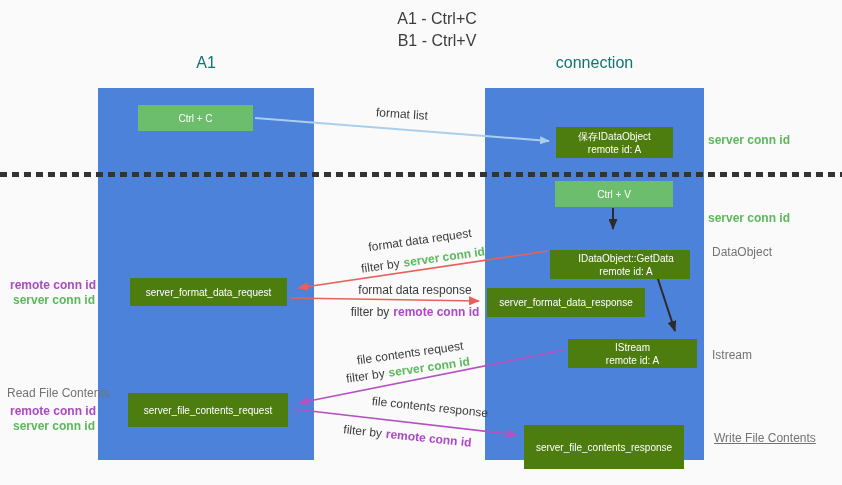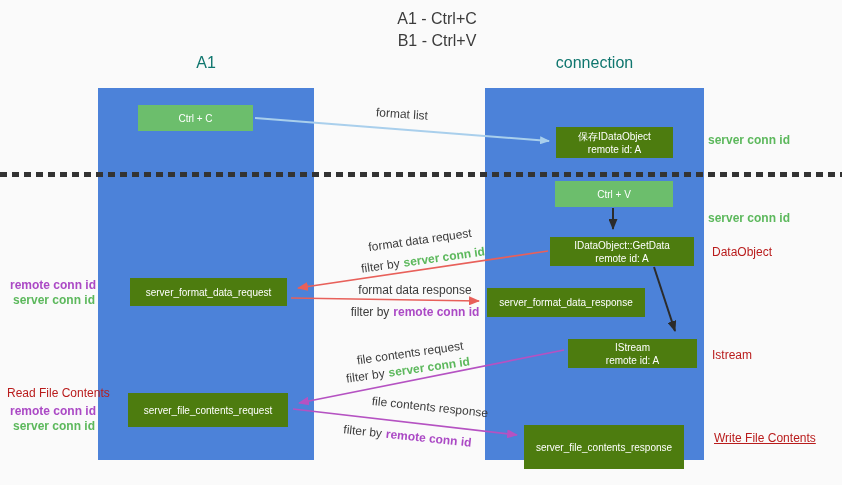--- a/index.html
+++ b/index.html
@@ -23,21 +23,21 @@
     color:#fff;font-size:10px;line-height:13px;text-align:center;white-space:nowrap;
   }
   .green{background:#6cbe6c;}
   .orange{background:#4d7c0f;}
   .mlabel{font-size:12px;line-height:14px;text-align:center;color:#3c3c3c;white-space:nowrap;}
   .rot-n8{transform:rotate(-8deg);}
   .rot-p6{transform:rotate(6deg);}
   .rot-p4{transform:rotate(4deg);}
   .conn-green{color:#5cb85c;font-weight:bold;}
   .conn-purple{color:#ab49c5;font-weight:bold;}
-  .side{font-size:12px;color:#b91c1c;white-space:nowrap;}
+  .side{font-size:12px;color:#737373;white-space:nowrap;}
   .side-bold-green{font-size:12px;font-weight:bold;color:#5cb85c;white-space:nowrap;}
   .side-bold-purple{font-size:12px;font-weight:bold;color:#ab49c5;white-space:nowrap;}
   .right-align{text-align:right;}
   .filter-gap{margin-left:4px;}
   svg.arrows{left:0;top:0;pointer-events:none;}
 </style>
 </head>
 <body>
 
 <div id="canvas">
@@ -87,21 +87,21 @@
     <div>Ctrl + C</div>
   </div>
   <div class="abs node green" style="left:555px;top:181px;width:118px;height:26px;">
     <div>Ctrl + V</div>
   </div>
 
   <div class="abs node orange" style="left:556px;top:127px;width:117px;height:31px;">
     <div>保存IDataObject</div>
     <div>remote id: A</div>
   </div>
-  <div class="abs node orange" style="left:550px;top:237px;width:144px;height:29px;">
+  <div class="abs node orange" style="left:550px;top:250px;width:128px;height:29px;padding-left:12px;">
     <div>IDataObject::GetData</div>
     <div>remote id: A</div>
   </div>
   <div class="abs node orange" style="left:130px;top:278px;width:157px;height:28px;">
     <div>server_format_data_request</div>
   </div>
   <div class="abs node orange" style="left:487px;top:288px;width:158px;height:29px;">
     <div>server_format_data_response</div>
   </div>
   <div class="abs node orange" style="left:568px;top:339px;width:129px;height:29px;">

